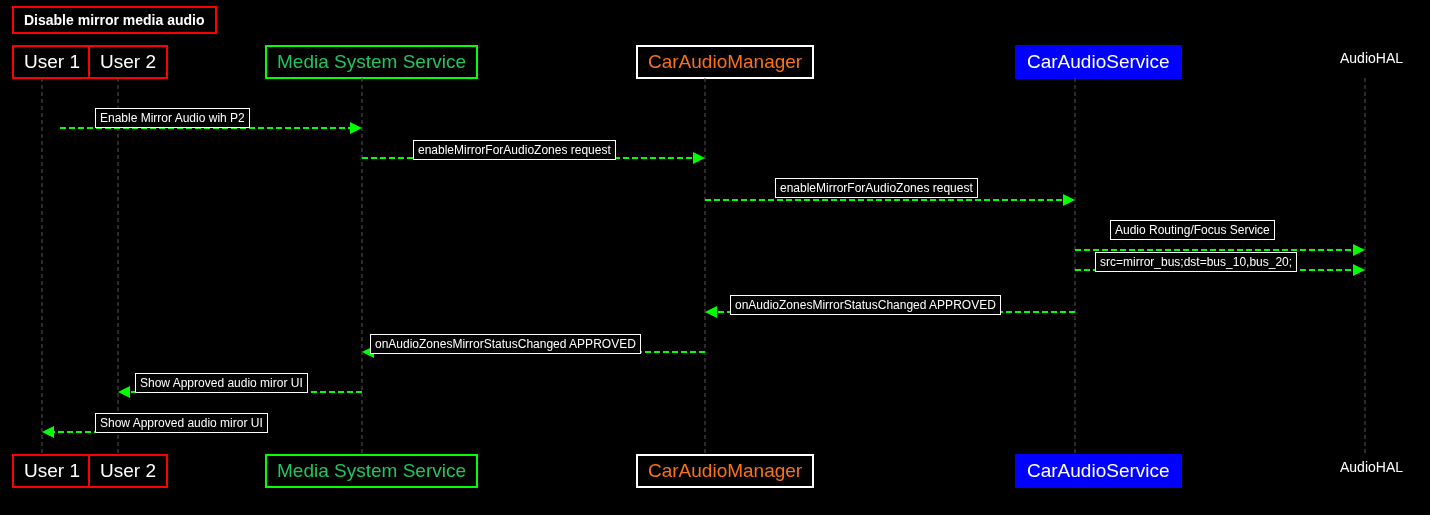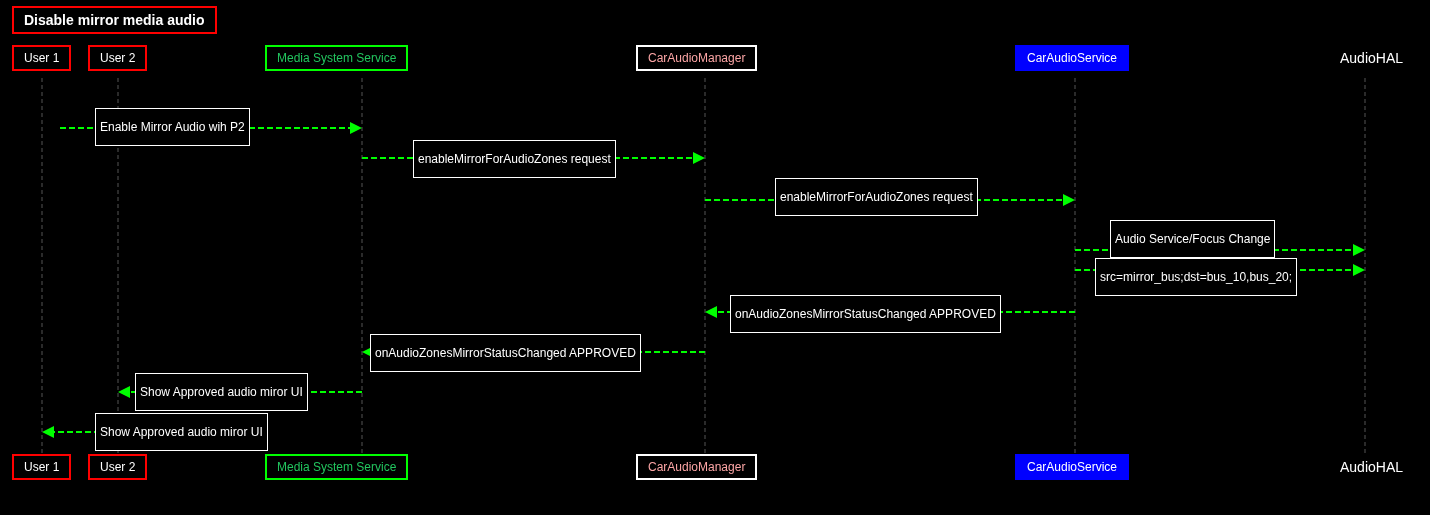--- a/index.html
+++ b/index.html
@@ -18,27 +18,27 @@
       width: 1430px;
       height: 463px;
       border-radius: 25px;
     }
     .actor-box {
       position: absolute;
       border: 2px solid;
       padding: 4px 10px;
       background: #000;
       white-space: nowrap;
-      font-size: 12px;
+      font-size: 19px;
       font-weight: normal;
     }
     .actor-red { border-color: #f00; color: #fff; }
     .actor-green { border-color: #0f0; color: #22c55e; }
     .actor-blue { border-color: #00f; background: #0000ff; color: #fff; text-align: right; }
-    .actor-white { border-color: #fff; color: #fca5a5; }
+    .actor-white { border-color: #fff; color: #f97316; }
     .actor-title {
       position: absolute;
       border: 2px solid #f00;
       padding: 4px 10px;
       background: #000;
       font-size: 14px;
       font-weight: bold;
       color: #fff;
     }
     .actor-label {
@@ -48,21 +48,21 @@
       background: transparent;
       text-align: right;
     }
     .msg-label {
       position: absolute;
       color: #fff;
       font-size: 12px;
       white-space: nowrap;
       background: #000;
       border: 1px solid #fff;
-      padding: 11px 4px;
+      padding: 2px 4px;
     }
   </style>
 </head>
 <body>
 
 <div class="diagram">
 
   <div class="actor-title" style="left:12px; top:6px;">Disable mirror media audio</div>
 
   <div class="actor-box actor-red" style="left:12px; top:45px;"><span>User 1</span></div>
@@ -115,23 +115,23 @@
     <line x1="118" y1="432" x2="54" y2="432" stroke="#0f0" stroke-width="2" stroke-dasharray="6,3"></line>
     <polygon points="54,426 42,432 54,438" fill="#0f0"></polygon>
   </svg>
 
   <div class="msg-label" style="left:95px; top:108px;">Enable Mirror Audio wih P2</div>
 
   <div class="msg-label" style="left:413px; top:140px;">enableMirrorForAudioZones request</div>
 
   <div class="msg-label" style="left:775px; top:178px;">enableMirrorForAudioZones request</div>
 
-  <div class="msg-label" style="left:1110px; top:220px;">Audio Service/Focus Change</div>
+  <div class="msg-label" style="left:1110px; top:220px;">Audio Routing/Focus Service</div>
 
-  <div class="msg-label" style="left:1095px; top:258px;">src=mirror_bus;dst=bus_10,bus_20;</div>
+  <div class="msg-label" style="left:1095px; top:252px;">src=mirror_bus;dst=bus_10,bus_20;</div>
 
   <div class="msg-label" style="left:730px; top:295px;">onAudioZonesMirrorStatusChanged APPROVED</div>
 
   <div class="msg-label" style="left:370px; top:334px;">onAudioZonesMirrorStatusChanged APPROVED</div>
 
   <div class="msg-label" style="left:135px; top:373px;">Show Approved audio miror UI</div>
 
   <div class="msg-label" style="left:95px; top:413px;">Show Approved audio miror UI</div>
 
 </div>

